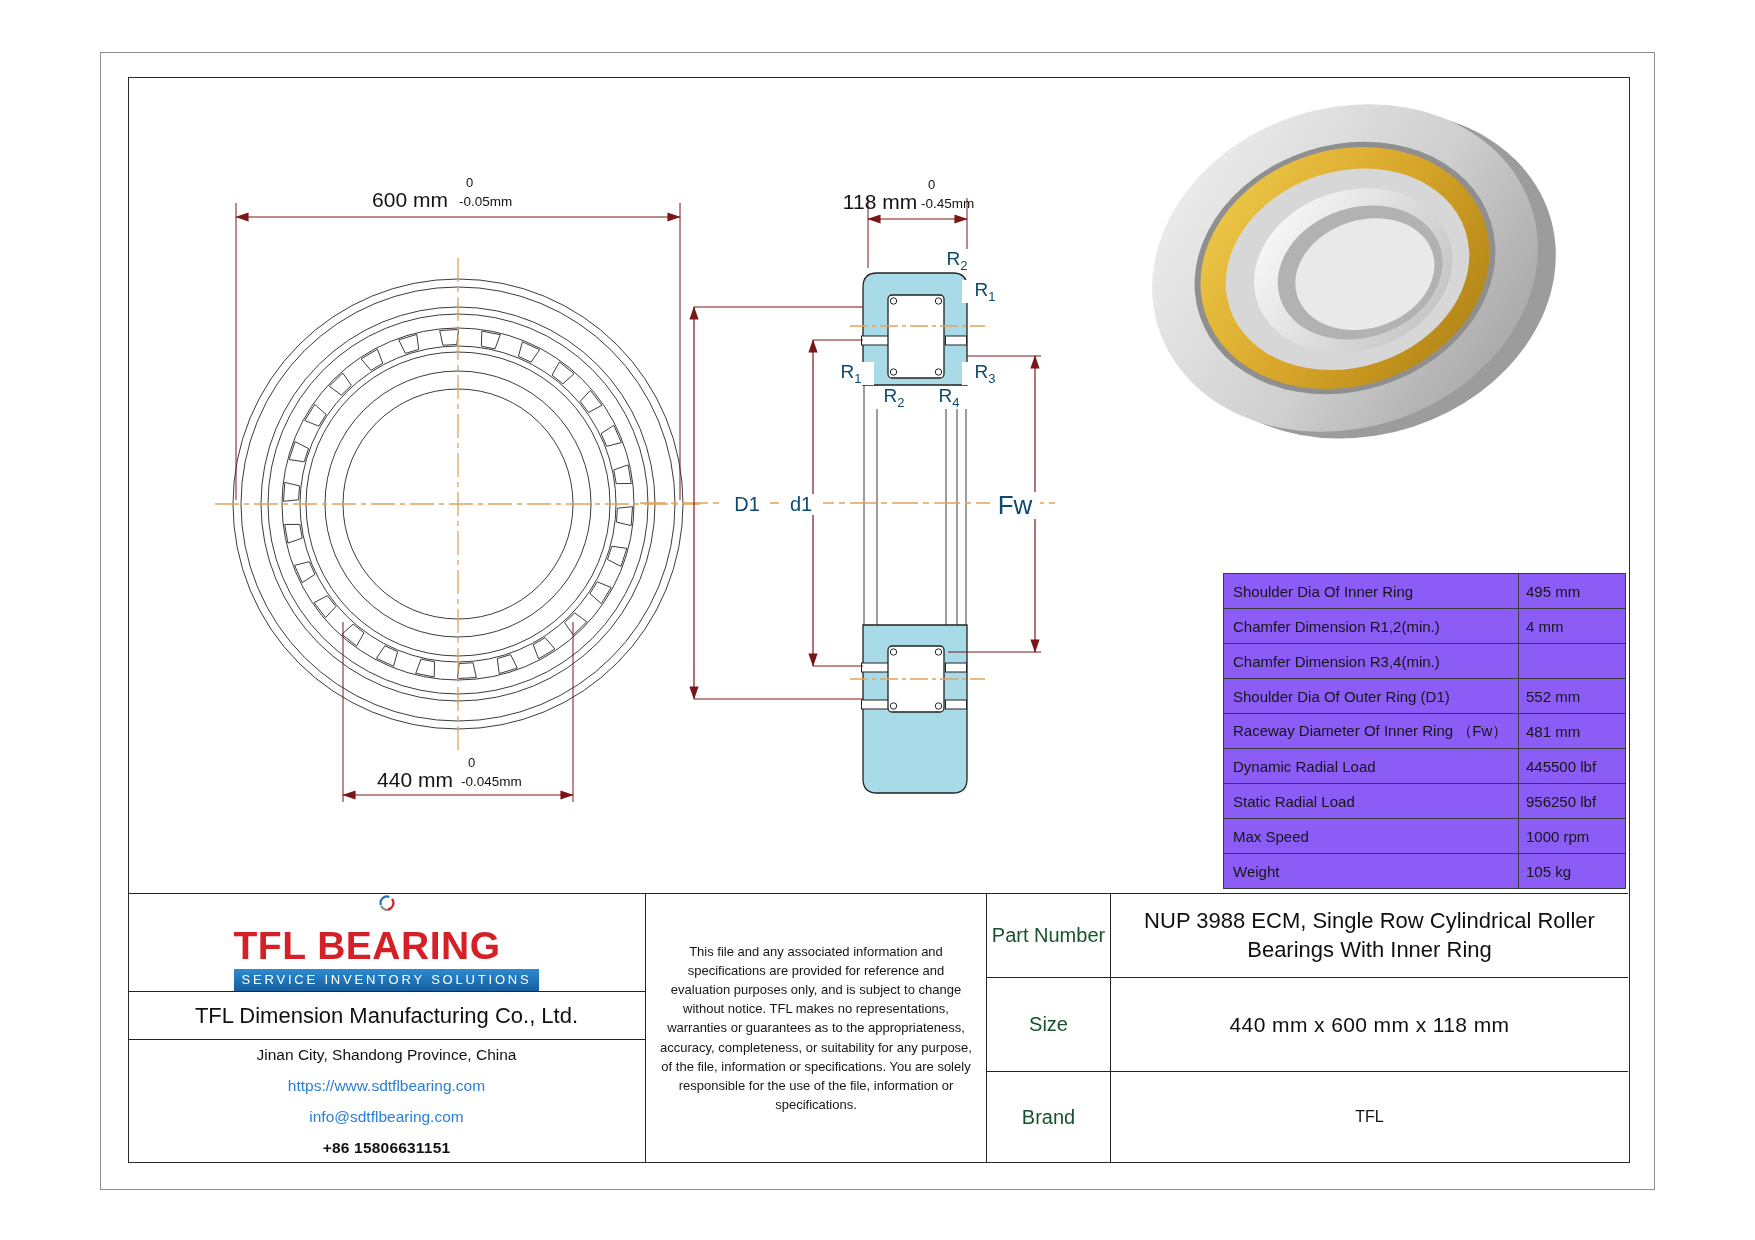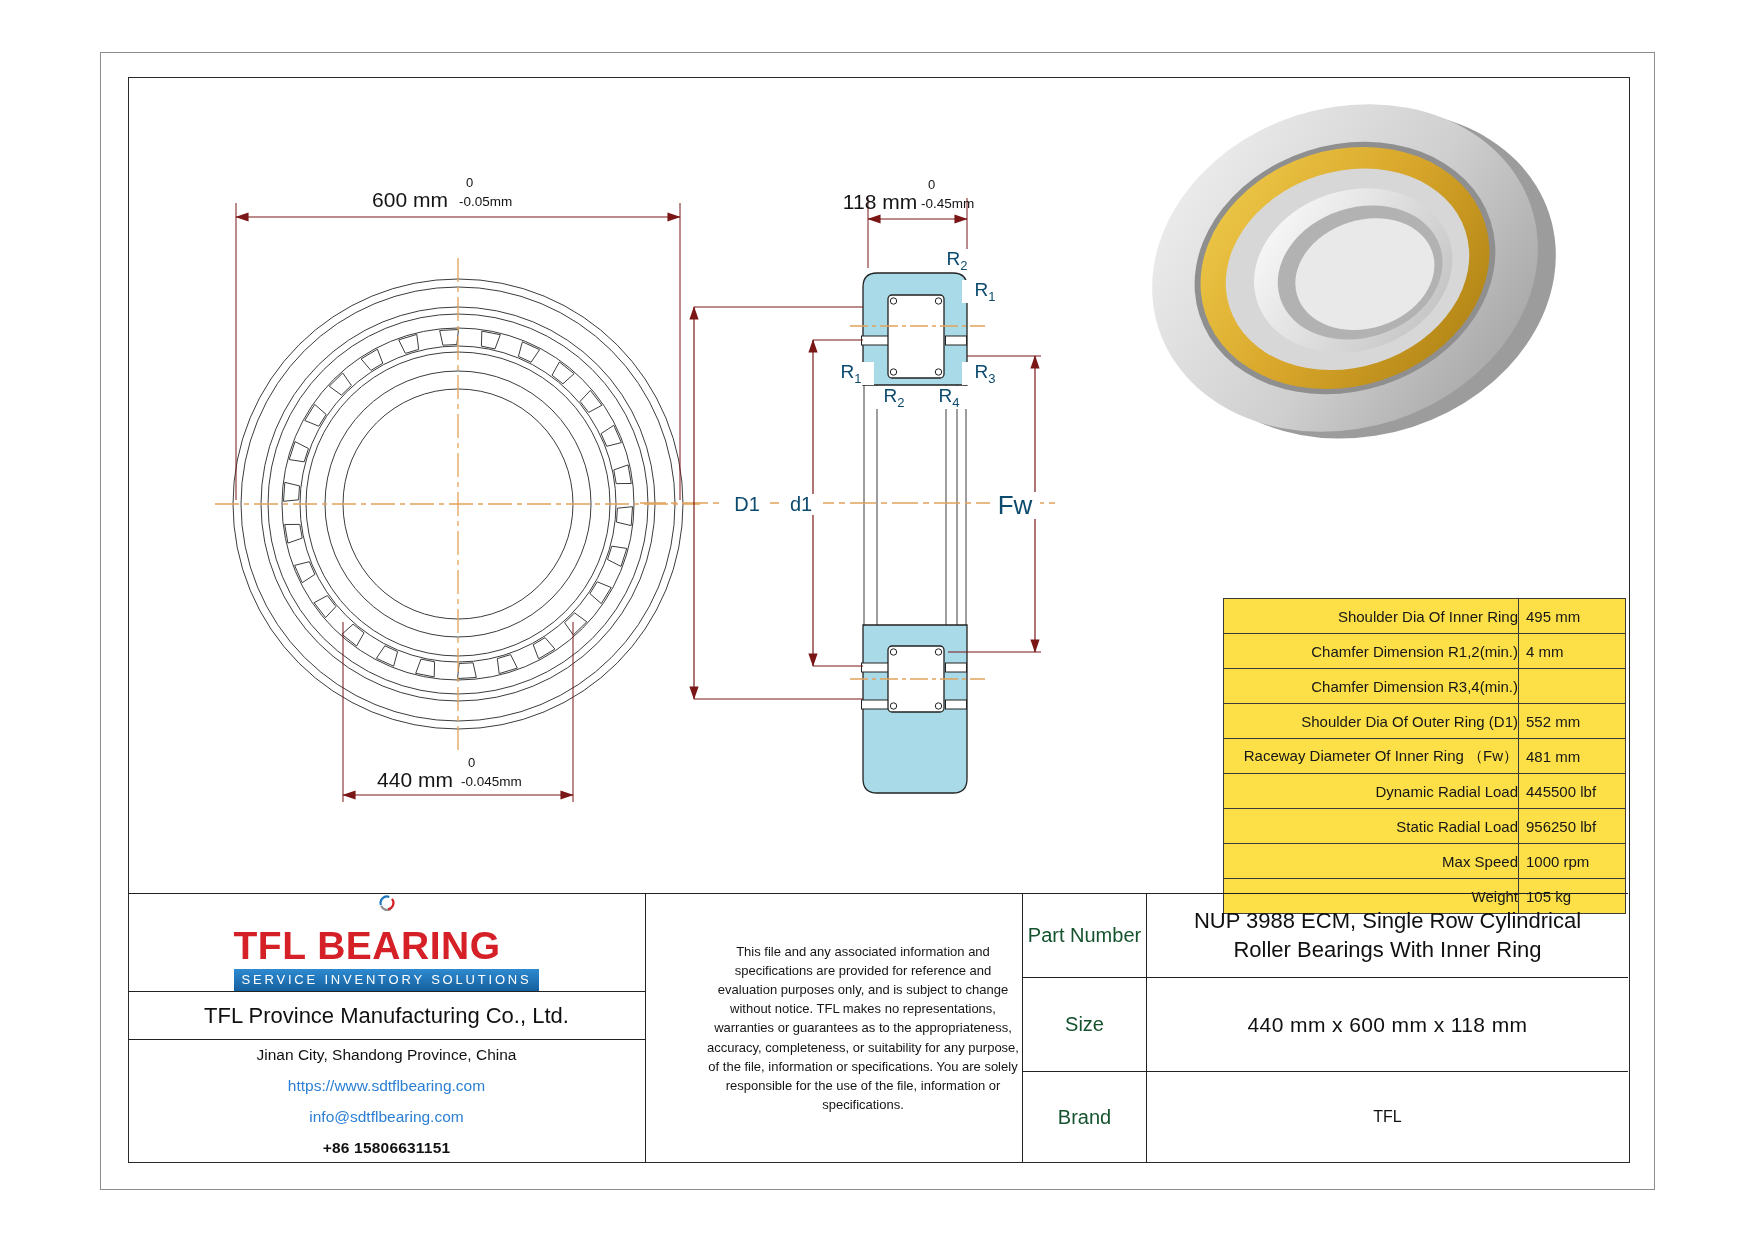--- a/index.html
+++ b/index.html
@@ -13,38 +13,38 @@
   .dimtxt{font-size:21px;color:#141414;text-align:center;white-space:nowrap;}
   .toltop{font-size:13px;color:#141414;text-align:left;white-space:nowrap;}
   .tolbot{font-size:13.5px;color:#141414;text-align:left;white-space:nowrap;}
 
   
   .seclbl{font-size:19px;color:#0c4a6e;font-weight:500;text-align:center;background:#fff;
           line-height:1.05;white-space:nowrap;padding:0 2px;}
   .seclbl sub{font-size:13px;}
 
   
-  .spec{left:1223px;top:598px;width:401px;border:1.2px solid #3a3a3a;background:#fde047;text-align:right;}
+  .spec{left:1223px;top:573px;width:401px;border:1.2px solid #3a3a3a;background:#8b5cf6;}
   .spec-row{display:flex;height:34px;border-top:1px solid #3a3a3a;align-items:center;}
   .spec-row:first-child{border-top:none;}
   .spec-label{flex:1;padding-left:9px;font-size:15px;color:#161616;}
   .spec-value{width:99px;border-left:1px solid #3a3a3a;align-self:stretch;display:flex;
               align-items:center;padding-left:7px;font-size:15px;color:#161616;}
 
   
   .tblock{left:128px;top:893px;width:1500px;height:268px;border-top:1.4px solid #222;display:flex;}
   .tb-col1{width:517px;display:flex;flex-direction:column;}
   .tb-logo-cell{height:97px;display:flex;align-items:center;justify-content:center;gap:14px;flex-direction:column;}
   .tb-name-cell{height:47px;border-top:1.3px solid #222;display:flex;align-items:center;
                 justify-content:center;font-size:22px;color:#101010;}
   .tb-addr-cell{flex:1;border-top:1.3px solid #222;display:flex;flex-direction:column;
                 align-items:center;justify-content:center;gap:13px;font-size:15.5px;}
   .tb-addr-cell .link{color:#2a7fd4;text-decoration:none;}
   .tb-addr-cell .phone{font-weight:700;letter-spacing:.2px;}
-  .tb-col2{width:340px;border-left:1.3px solid #222;display:flex;align-items:center;justify-content:flex-end;padding-left:36px;}
+  .tb-col2{width:340px;border-left:1.3px solid #222;display:flex;align-items:center;justify-content:center;}
   .disclaimer{width:318px;font-size:13px;line-height:1.47;text-align:center;color:#151515;}
   .tb-col3{flex:1;border-left:1.3px solid #222;display:flex;flex-direction:column;}
   .tb-row{display:flex;border-top:1.3px solid #222;}
   .tb-row:first-child{border-top:none;}
   .tb-row-pn{height:83px;}
   .tb-row-size{height:93px;}
   .tb-row-brand{flex:1;}
   .tb-field-label{width:123px;display:flex;align-items:center;justify-content:center;
                   font-size:20px;color:#14532d;text-align:center;}
   .tb-field-value{flex:1;border-left:1.3px solid #222;display:flex;align-items:center;
@@ -297,21 +297,21 @@
         <svg width="84" height="84" viewBox="0 0 100 100">
           <path d="M18,66 A36,36 0 0 0 70,83" stroke="#8f8f8f" stroke-width="13" fill="none"></path>
           <path d="M62.3,16.2 A36,36 0 0 0 16.2,62.3" stroke="#1c75bc" stroke-width="12" fill="none"></path>
           <path d="M77.6,26.9 A36,36 0 0 1 56.2,85.4" stroke="#d62027" stroke-width="12" fill="none"></path>
         </svg>
         <div class="logo-text-col">
           <div class="logo-name">TFL BEARING</div>
           <div class="logo-band">SERVICE INVENTORY SOLUTIONS</div>
         </div>
       </div>
-      <div class="tb-name-cell">TFL Province Manufacturing Co., Ltd.</div>
+      <div class="tb-name-cell">TFL Dimension Manufacturing Co., Ltd.</div>
       <div class="tb-addr-cell">
         <div>Jinan City, Shandong Province, China</div>
         <a class="link" href="#">https://www.sdtflbearing.com</a>
         <a class="link" href="#">info@sdtflbearing.com</a>
         <div class="phone">+86 15806631151</div>
       </div>
     </div>
 
     <div class="tb-col2">
       <div class="disclaimer">This file and any associated information and specifications are provided for reference and evaluation purposes only, and is subject to change without notice. TFL makes no representations, warranties or guarantees as to the appropriateness, accuracy, completeness, or suitability for any purpose, of the file, information or specifications.  You are solely responsible for the use of the file, information or specifications.</div>

